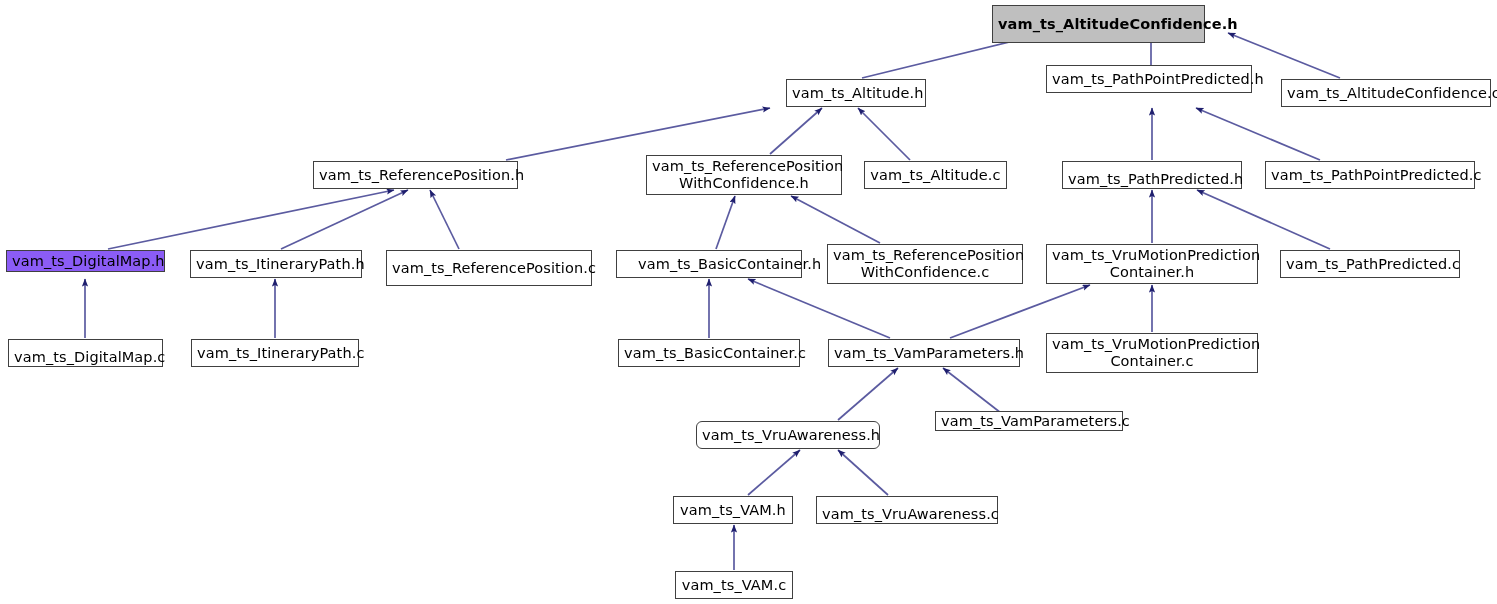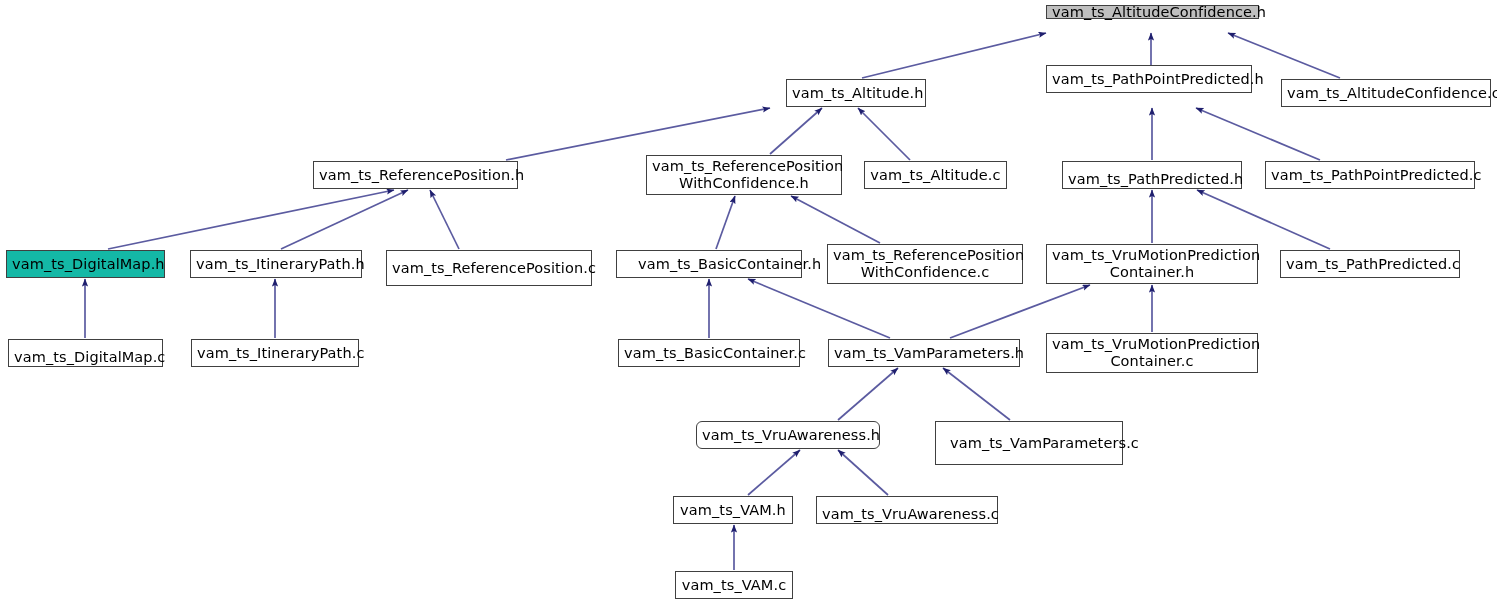--- a/index.html
+++ b/index.html
@@ -81,44 +81,44 @@
         <line x1="950" y1="338" x2="1090" y2="285" stroke="#5b5ba0" stroke-width="1.7" marker-end="url(#arrowhead)"></line>
         <line x1="1152" y1="332" x2="1152" y2="285" stroke="#5b5ba0" stroke-width="1.7" marker-end="url(#arrowhead)"></line>
         <line x1="838" y1="420" x2="898" y2="368" stroke="#5b5ba0" stroke-width="1.7" marker-end="url(#arrowhead)"></line>
         <line x1="1010" y1="420" x2="943" y2="368" stroke="#5b5ba0" stroke-width="1.7" marker-end="url(#arrowhead)"></line>
         <line x1="748" y1="495" x2="800" y2="450" stroke="#5b5ba0" stroke-width="1.7" marker-end="url(#arrowhead)"></line>
         <line x1="888" y1="495" x2="838" y2="450" stroke="#5b5ba0" stroke-width="1.7" marker-end="url(#arrowhead)"></line>
         <line x1="734" y1="570" x2="734" y2="525" stroke="#5b5ba0" stroke-width="1.7" marker-end="url(#arrowhead)"></line>
       </g>
   </svg>
   <div id="nodes-layer">
-      <div class="node-box highlight" style="left: 1046px; top: 5px; width: 213px; height: 14px; border-color: rgb(64, 64, 64);"><span class="node-label">vam_ts_AltitudeConfidence.h</span></div>
+      <div class="node-box highlight" style="left: 992px; top: 5px; width: 213px; height: 38px; border-color: rgb(64, 64, 64); font-weight: bold;"><span class="node-label">vam_ts_AltitudeConfidence.h</span></div>
       <div class="node-box" style="left: 770px; top: 79px; width: 140px; height: 28px; border-color: rgb(64, 64, 64); background: rgb(255, 255, 255); margin-left: 16px;"><span class="node-label">vam_ts_Altitude.h</span></div>
       <div class="node-box" style="left: 1046px; top: 65px; width: 206px; height: 28px; border-color: rgb(64, 64, 64); background: rgb(255, 255, 255); justify-content: center;"><span class="node-label">vam_ts_PathPointPredicted.h</span></div>
       <div class="node-box" style="left: 1281px; top: 79px; width: 210px; height: 28px; border-color: rgb(64, 64, 64); background: rgb(255, 255, 255);"><span class="node-label">vam_ts_AltitudeConfidence.c</span></div>
       <div class="node-box" style="left: 313px; top: 161px; width: 205px; height: 28px; border-color: rgb(64, 64, 64); background: rgb(255, 255, 255);"><span class="node-label">vam_ts_ReferencePosition.h</span></div>
       <div class="node-box" style="left: 646px; top: 155px; width: 196px; height: 40px; border-color: rgb(64, 64, 64); background: rgb(255, 255, 255);"><span class="node-label" style="line-height: 17px;">vam_ts_ReferencePosition
 WithConfidence.h</span></div>
       <div class="node-box" style="left: 864px; top: 161px; width: 143px; height: 28px; border-color: rgb(64, 64, 64); background: rgb(255, 255, 255);"><span class="node-label">vam_ts_Altitude.c</span></div>
       <div class="node-box" style="left: 1062px; top: 161px; width: 180px; height: 28px; border-color: rgb(64, 64, 64); background: rgb(255, 255, 255); align-items: flex-end;"><span class="node-label">vam_ts_PathPredicted.h</span></div>
       <div class="node-box" style="left: 1265px; top: 161px; width: 210px; height: 28px; border-color: rgb(64, 64, 64); background: rgb(255, 255, 255);"><span class="node-label">vam_ts_PathPointPredicted.c</span></div>
-      <div class="node-box" style="left: 6px; top: 250px; width: 159px; height: 28px; border-color: rgb(64, 64, 64); background: #14b8a6;"><span class="node-label">vam_ts_DigitalMap.h</span></div>
+      <div class="node-box" style="left: 6px; top: 250px; width: 159px; height: 22px; border-color: rgb(64, 64, 64); background: #8b5cf6;"><span class="node-label">vam_ts_DigitalMap.h</span></div>
       <div class="node-box" style="left: 190px; top: 250px; width: 172px; height: 28px; border-color: rgb(64, 64, 64); background: rgb(255, 255, 255);"><span class="node-label">vam_ts_ItineraryPath.h</span></div>
       <div class="node-box" style="left: 386px; top: 250px; width: 206px; height: 36px; border-color: rgb(64, 64, 64); background: rgb(255, 255, 255);"><span class="node-label">vam_ts_ReferencePosition.c</span></div>
       <div class="node-box" style="left: 616px; top: 250px; width: 186px; height: 28px; border-color: rgb(64, 64, 64); background: rgb(255, 255, 255); padding-left: 16px;"><span class="node-label">vam_ts_BasicContainer.h</span></div>
       <div class="node-box" style="left: 827px; top: 244px; width: 196px; height: 40px; border-color: rgb(64, 64, 64); background: rgb(255, 255, 255);"><span class="node-label" style="line-height: 17px;">vam_ts_ReferencePosition
 WithConfidence.c</span></div>
       <div class="node-box" style="left: 1046px; top: 244px; width: 212px; height: 40px; border-color: rgb(64, 64, 64); background: rgb(255, 255, 255);"><span class="node-label" style="line-height: 17px;">vam_ts_VruMotionPrediction
 Container.h</span></div>
       <div class="node-box" style="left: 1280px; top: 250px; width: 180px; height: 28px; border-color: rgb(64, 64, 64); background: rgb(255, 255, 255);"><span class="node-label">vam_ts_PathPredicted.c</span></div>
       <div class="node-box" style="left: 8px; top: 339px; width: 155px; height: 28px; border-color: rgb(64, 64, 64); background: rgb(255, 255, 255); align-items: flex-end;"><span class="node-label">vam_ts_DigitalMap.c</span></div>
       <div class="node-box" style="left: 191px; top: 339px; width: 168px; height: 28px; border-color: rgb(64, 64, 64); background: rgb(255, 255, 255);"><span class="node-label">vam_ts_ItineraryPath.c</span></div>
       <div class="node-box" style="left: 618px; top: 339px; width: 182px; height: 28px; border-color: rgb(64, 64, 64); background: rgb(255, 255, 255);"><span class="node-label">vam_ts_BasicContainer.c</span></div>
       <div class="node-box" style="left: 828px; top: 339px; width: 192px; height: 28px; border-color: rgb(64, 64, 64); background: rgb(255, 255, 255);"><span class="node-label">vam_ts_VamParameters.h</span></div>
       <div class="node-box" style="left: 1046px; top: 333px; width: 212px; height: 40px; border-color: rgb(64, 64, 64); background: rgb(255, 255, 255);"><span class="node-label" style="line-height: 17px;">vam_ts_VruMotionPrediction
 Container.c</span></div>
       <div class="node-box" style="left: 696px; top: 421px; width: 184px; height: 28px; border-color: rgb(64, 64, 64); background: rgb(255, 255, 255); border-radius: 6px;"><span class="node-label">vam_ts_VruAwareness.h</span></div>
-      <div class="node-box" style="left: 935px; top: 421px; width: 188px; height: 44px; border-color: rgb(64, 64, 64); background: rgb(255, 255, 255); padding-left: 9px;"><span class="node-label">vam_ts_VamParameters.c</span></div>
+      <div class="node-box" style="left: 935px; top: 411px; width: 188px; height: 20px; border-color: rgb(64, 64, 64); background: rgb(255, 255, 255);"><span class="node-label">vam_ts_VamParameters.c</span></div>
       <div class="node-box" style="left: 673px; top: 496px; width: 120px; height: 28px; border-color: rgb(64, 64, 64); background: rgb(255, 255, 255);"><span class="node-label">vam_ts_VAM.h</span></div>
       <div class="node-box" style="left: 816px; top: 496px; width: 182px; height: 28px; border-color: rgb(64, 64, 64); background: rgb(255, 255, 255); align-items: flex-end;"><span class="node-label">vam_ts_VruAwareness.c</span></div>
       <div class="node-box" style="left: 675px; top: 571px; width: 118px; height: 28px; border-color: rgb(64, 64, 64); background: rgb(255, 255, 255);"><span class="node-label">vam_ts_VAM.c</span></div>
     </div>
 </div>
 
 </body></html>

